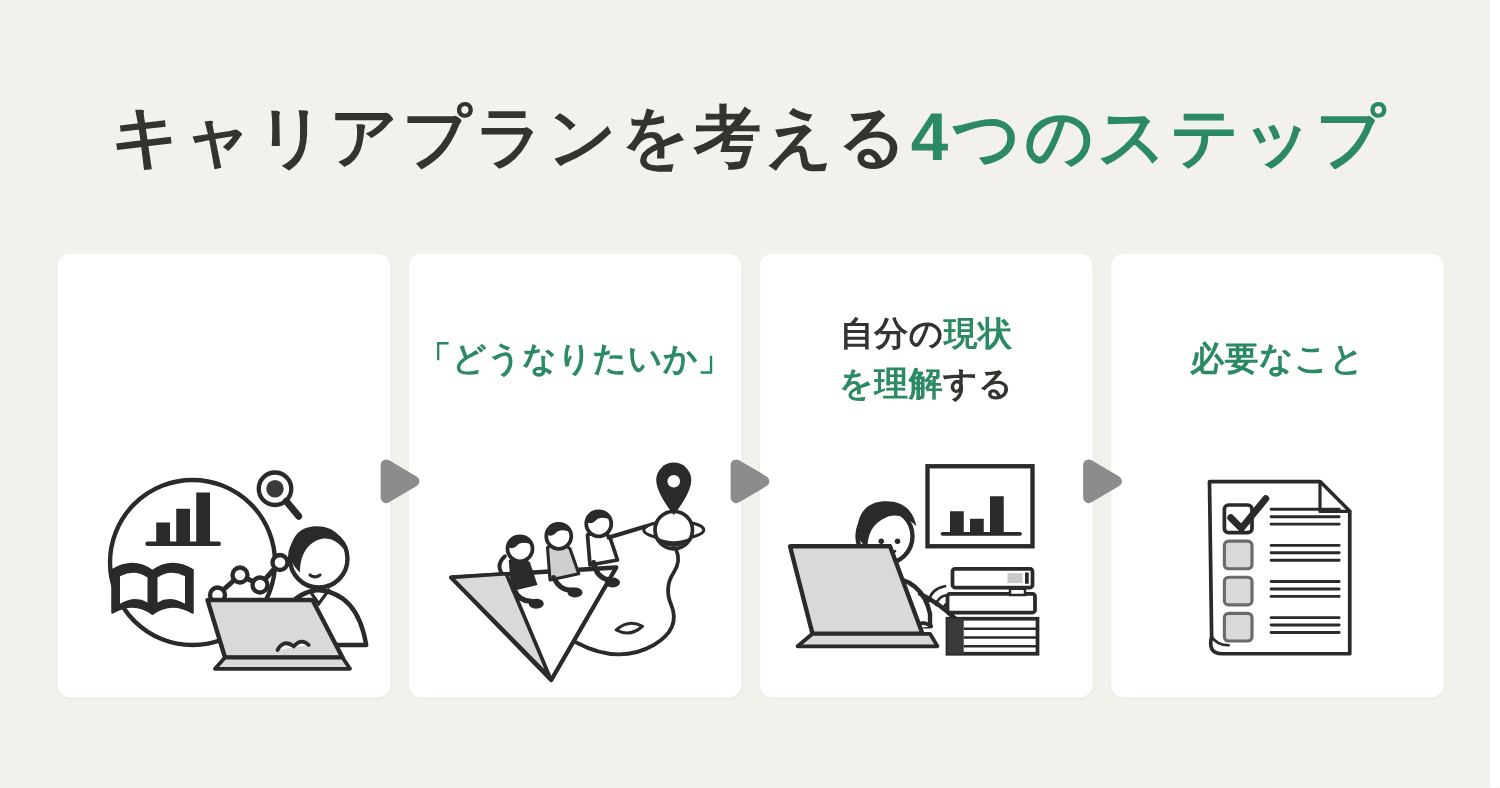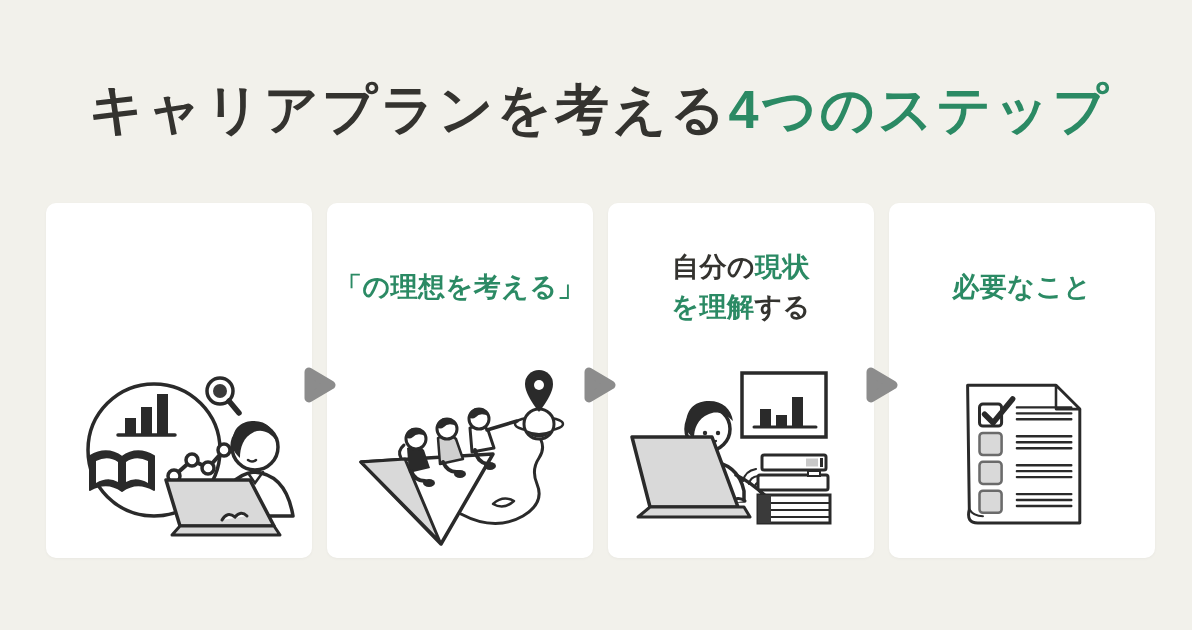--- a/index.html
+++ b/index.html
@@ -82,21 +82,21 @@
           <polygon points="104,114 188,114 212,160 118,160" fill="#D9D9D9" stroke="#2A2A2A" stroke-width="3.5" stroke-linejoin="round"></polygon>
           <polygon points="118,160 212,160 218,169 110,169" fill="#D9D9D9" stroke="#2A2A2A" stroke-width="3" stroke-linejoin="round"></polygon>
           <path d="M160 154 q5 -9 13 -3 q6 -7 12 -1" stroke="#2A2A2A" stroke-width="3" fill="#FFFFFF" stroke-linecap="round"></path>
         </g>
       </svg>
     </div>
   </article>
 
   <article class="card c2">
     <h2 class="card-title">
-      <span class="tline green">「の理想を考える」</span>
+      <span class="tline green">「どうなりたいか」</span>
     </h2>
     <div class="illo">
       <svg width="235" height="185" viewBox="0 0 235 185">
         <g>
           <path d="M118 152 q34 18 62 2 q22 -13 14 -32 q-6 -14 2 -26 q6 -9 2 -18" stroke="#2A2A2A" stroke-width="3" fill="none" stroke-linecap="round"></path>
           <path d="M150 142 q10 -9 21 -3 q-10 9 -21 3 z" fill="#FFFFFF" stroke="#2A2A2A" stroke-width="2.5" stroke-linejoin="round"></path>
         </g>
         <g>
           <polygon points="18,100 150,92 98,182" fill="#FFFFFF" stroke="#2A2A2A" stroke-width="3.5" stroke-linejoin="round"></polygon>
           <polygon points="18,100 62,97 97,180" fill="#D9D9D9" stroke="#2A2A2A" stroke-width="3" stroke-linejoin="round"></polygon>

